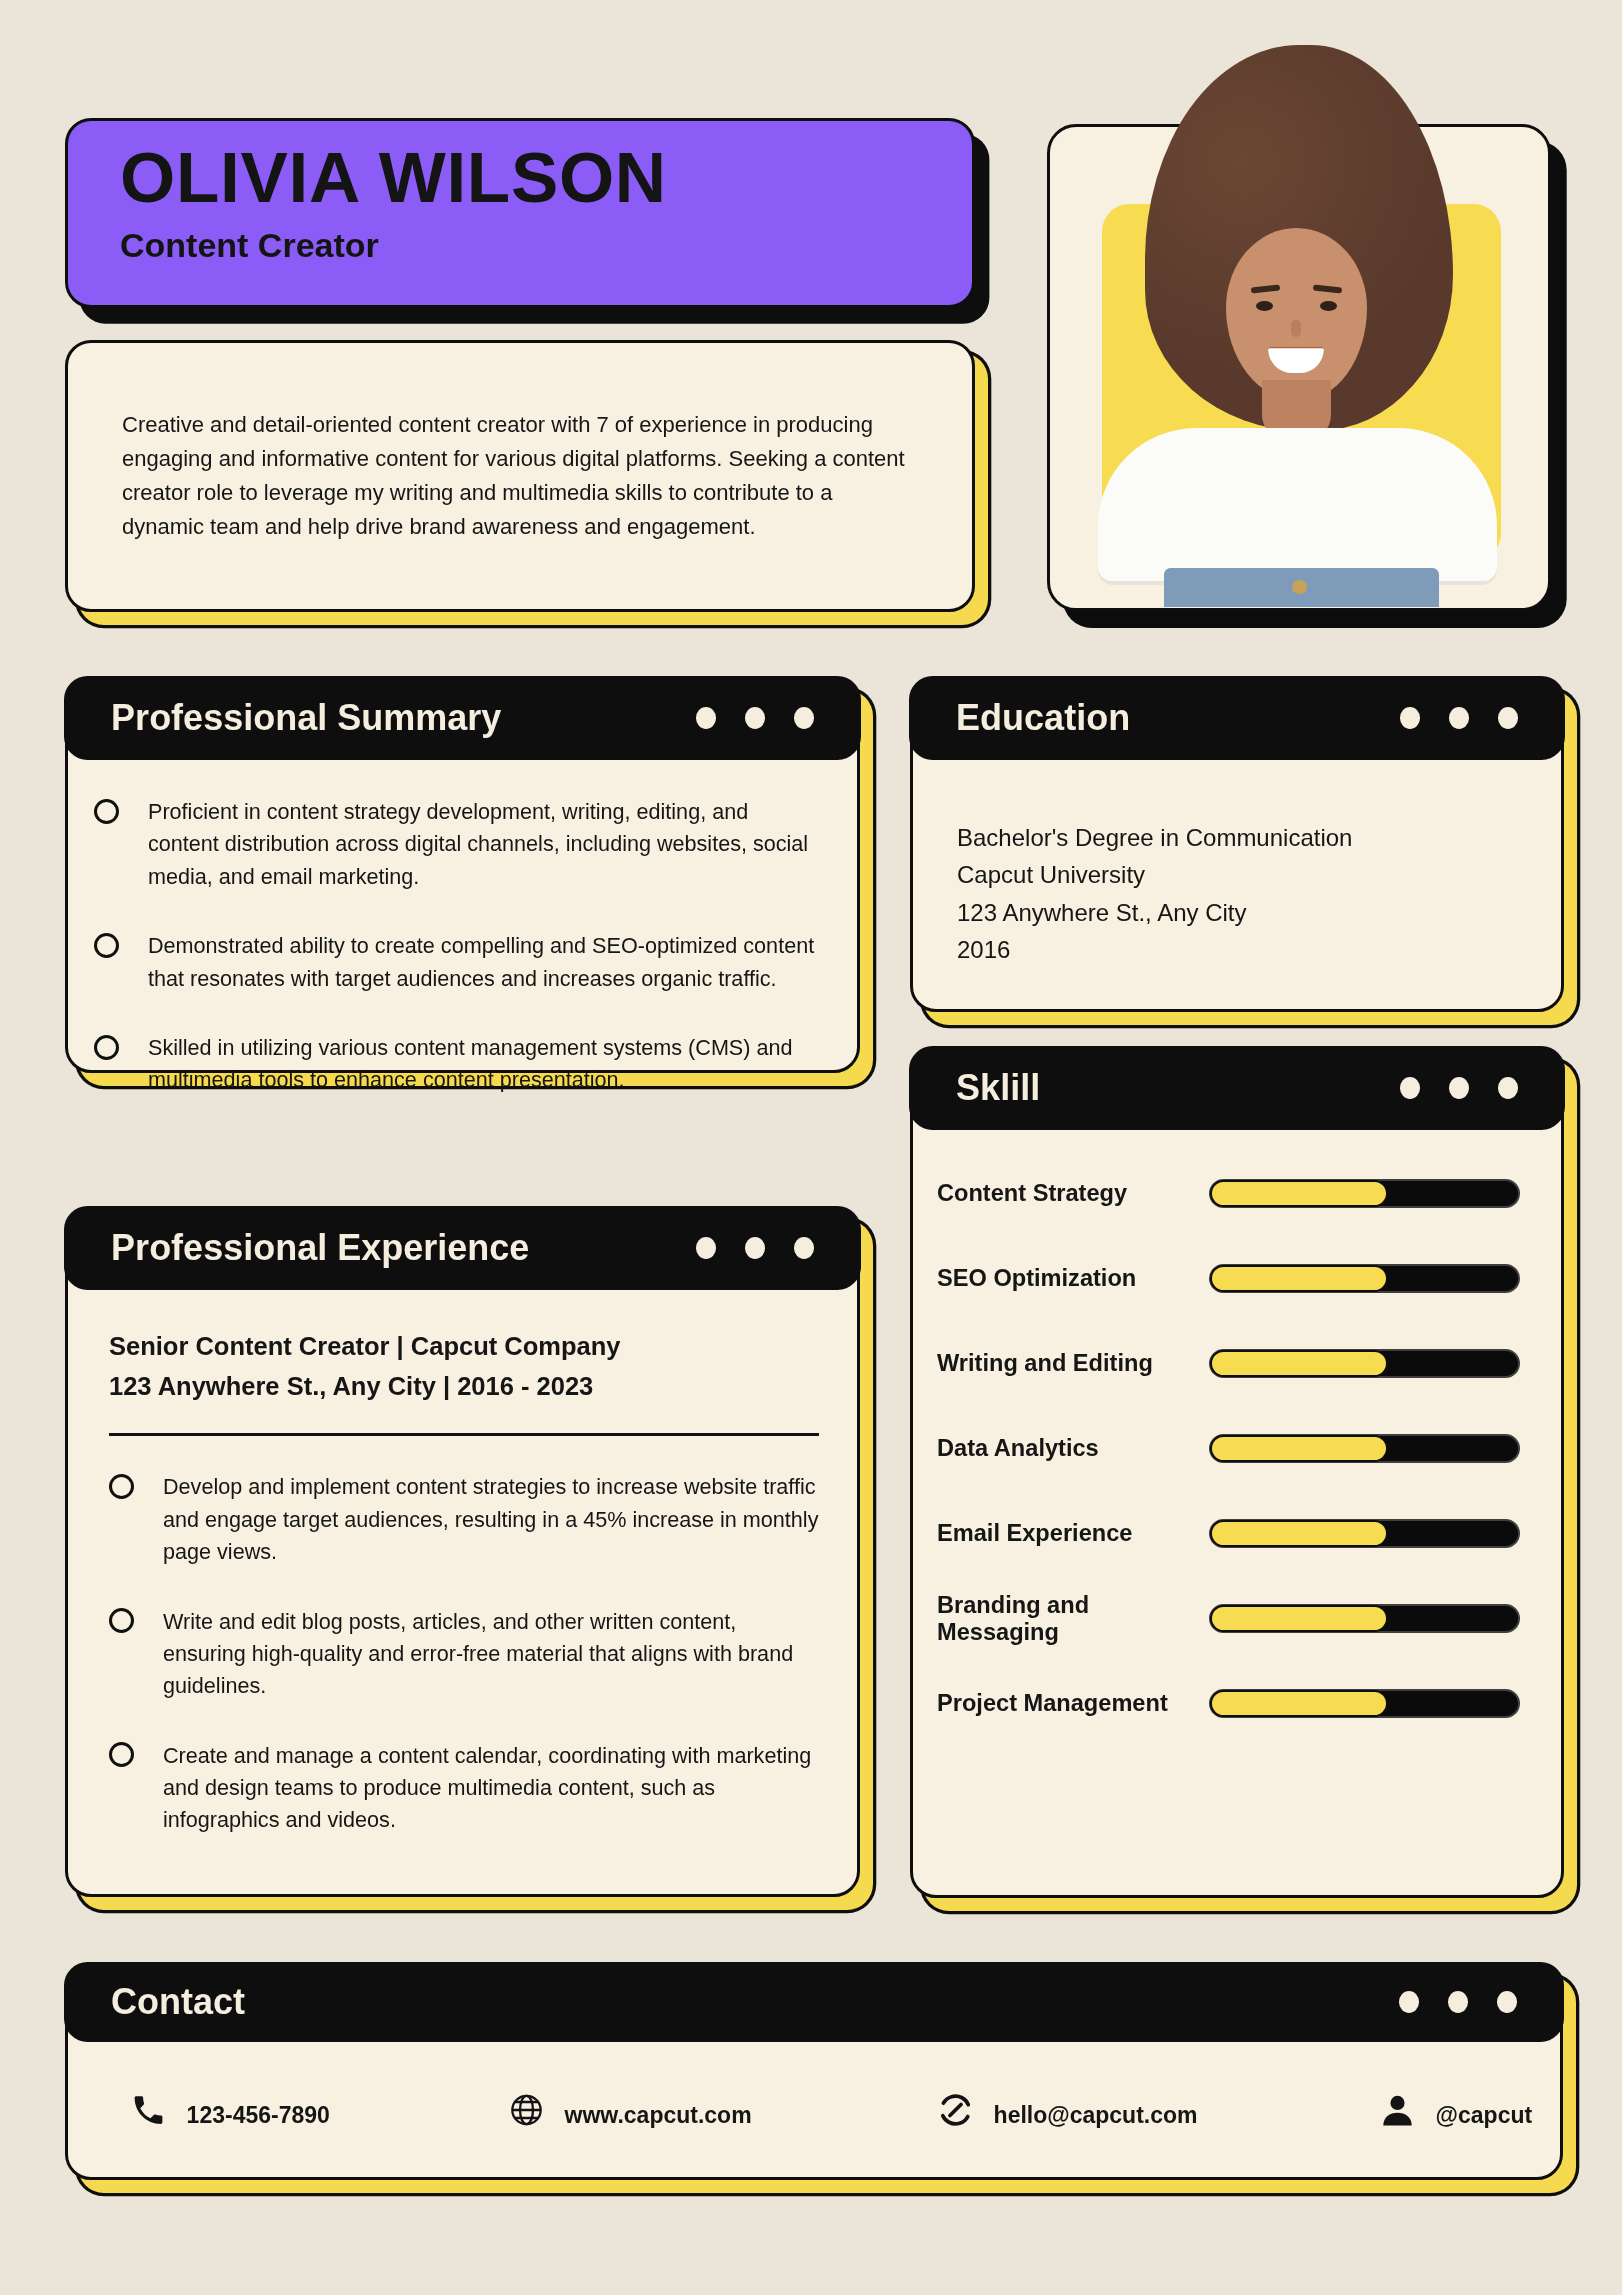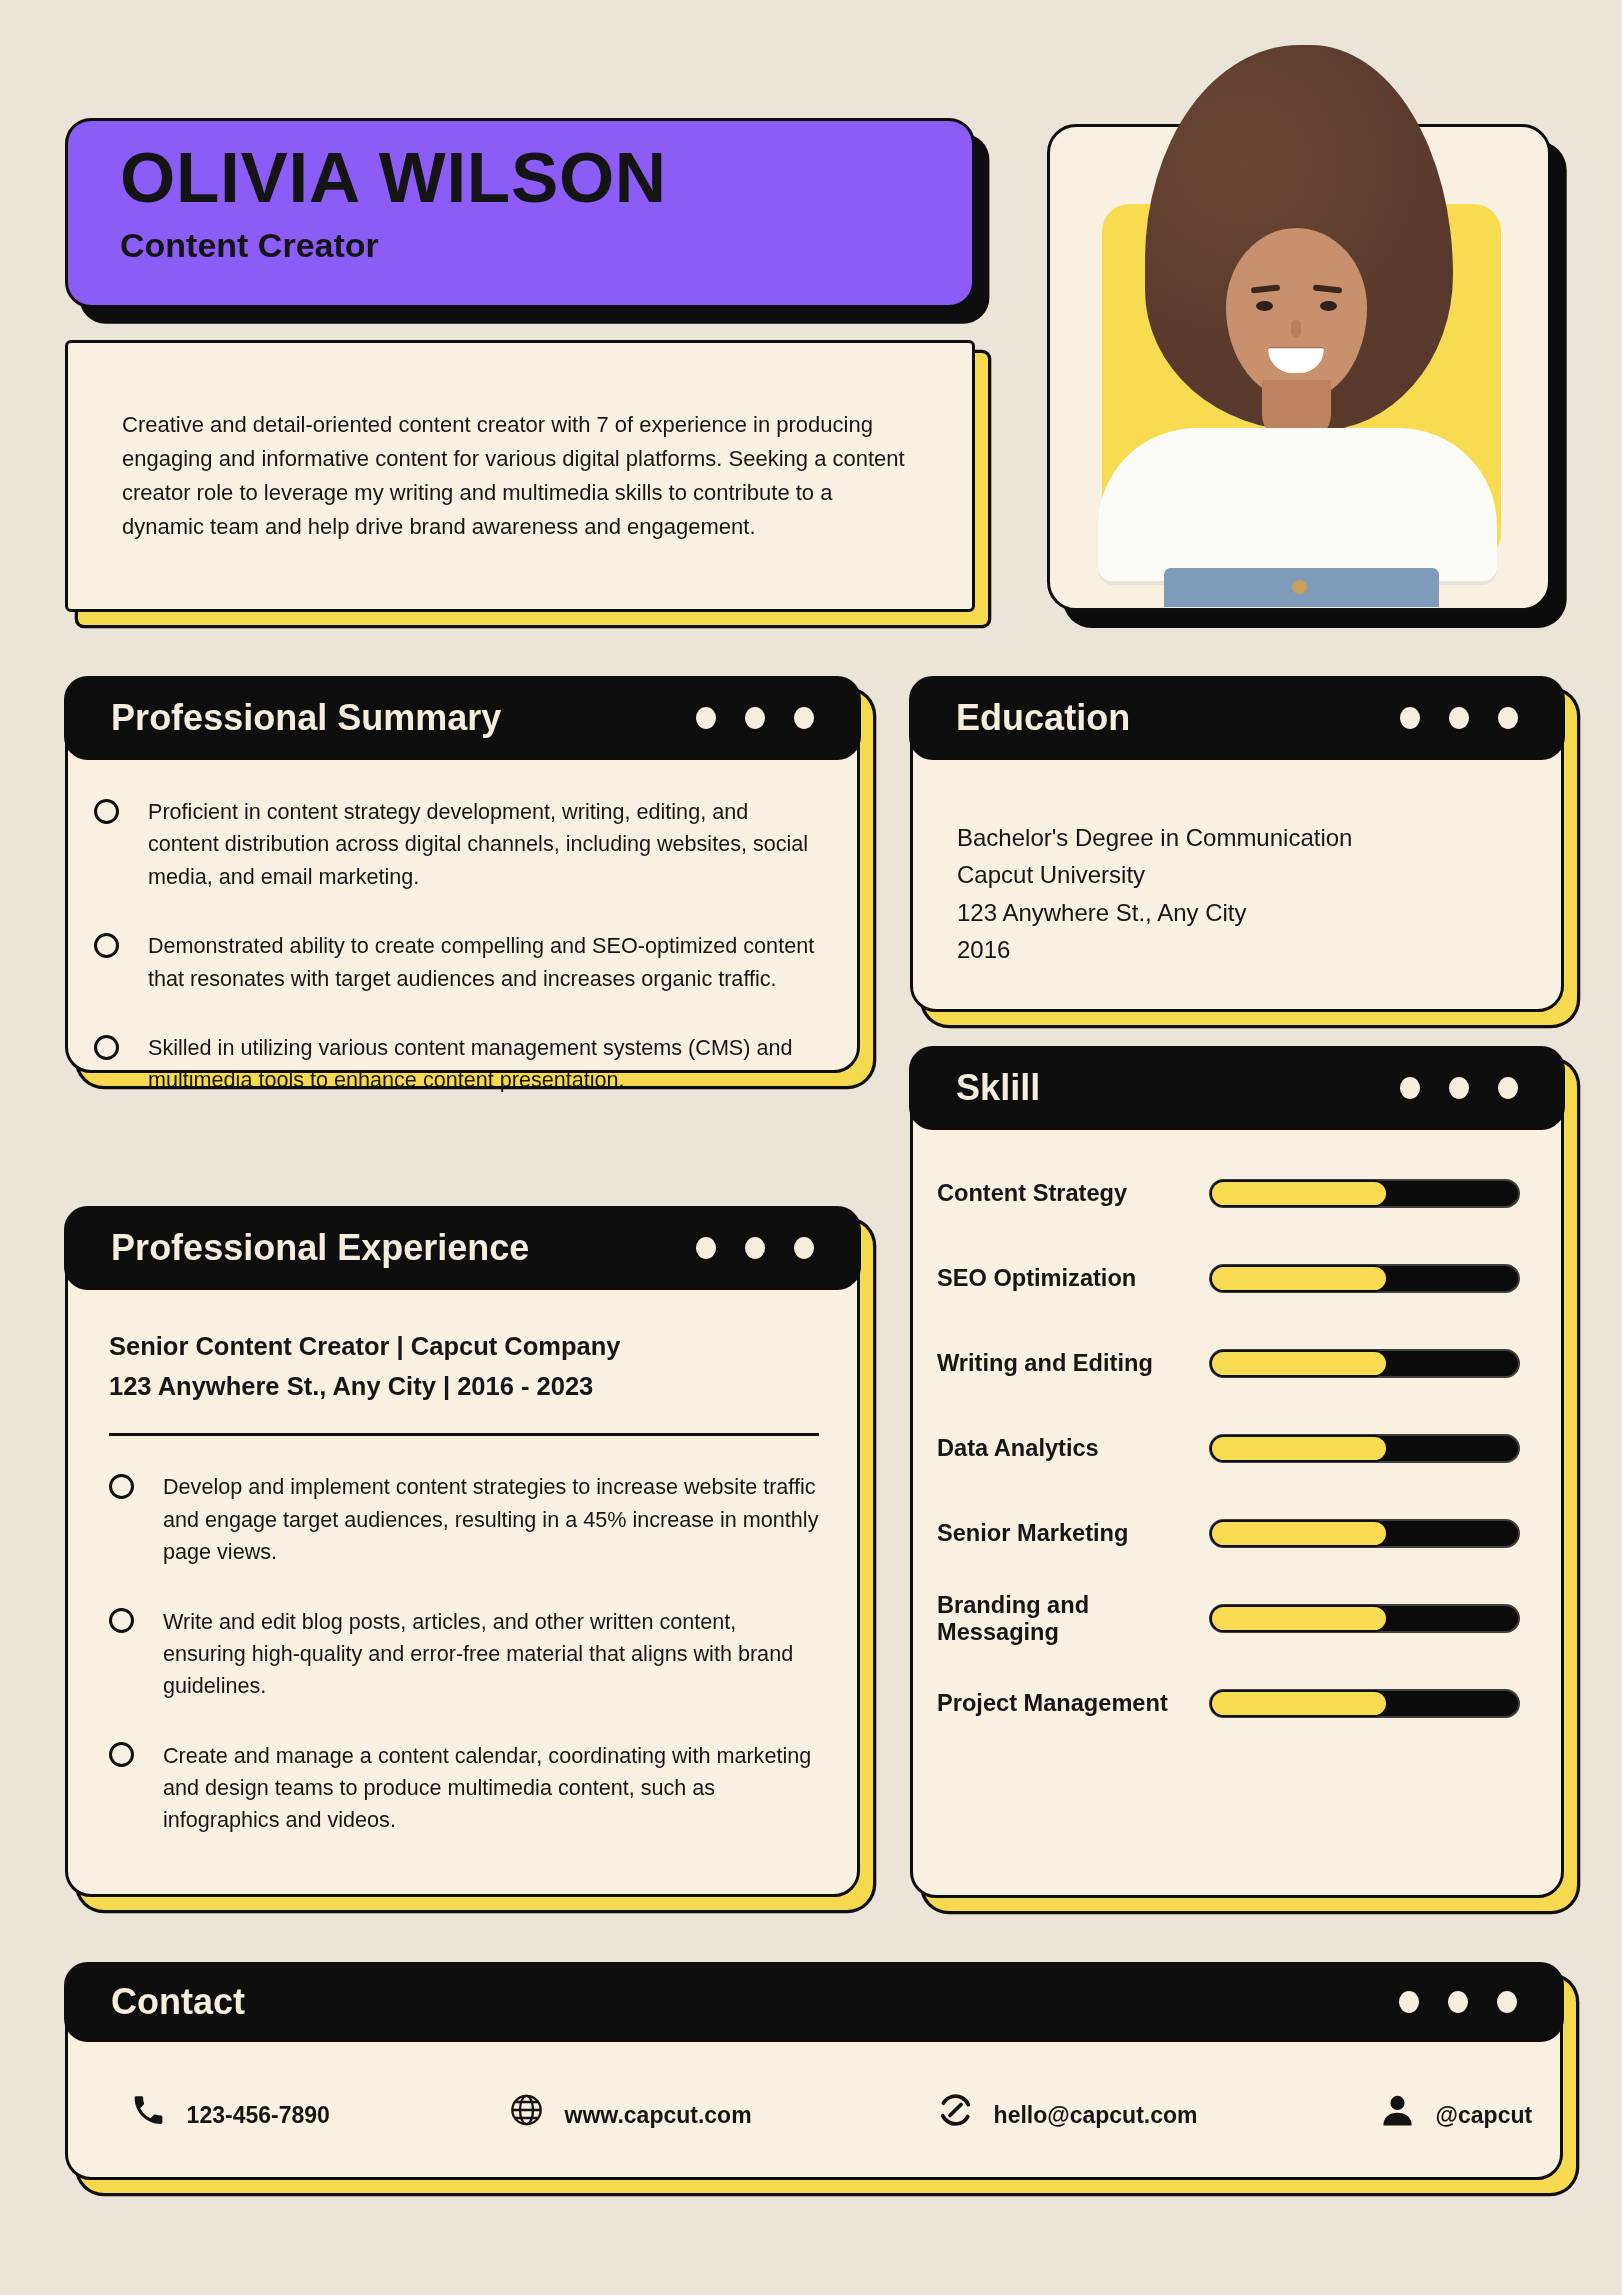--- a/index.html
+++ b/index.html
@@ -61,21 +61,21 @@
     position:absolute;left:52px;top:383px;width:399px;height:157px;
     background:#FBFBF8;border-radius:98px 98px 14.4px 14.4px;
     box-shadow:0 -3.9px 0 #e8e4da inset;
   }
   .jeans{position:absolute;left:118px;top:523px;width:275px;height:56px;background:#7E9CBA;border-radius:6.5px 6.5px 0 0;}
   .jeans-button{position:absolute;left:128px;top:11.8px;width:14.4px;height:14.4px;border-radius:50%;background:#C9A15A;}
 
   
   .intro-card{
     left:65px;top:340px;width:910px;height:272px;
-    background:#F8F0E1;border:3.9px solid #0E0E0E;border-radius:6px;
+    background:#F8F0E1;border:3.9px solid #0E0E0E;border-radius:26px;
     box-shadow:13px 13px 0 0 #F5D94E, 13px 13px 0 3.3px #0E0E0E;
     display:flex;align-items:center;padding:0 54px;
   }
   .intro-text{font-size:22px;line-height:1.55;}
 
   
   .section-card{
     background:#F8F0E1;border:3.9px solid #0E0E0E;border-radius:26px;
     box-shadow:13px 13px 0 0 #F5D94E, 13px 13px 0 3.3px #0E0E0E;
   }
@@ -238,21 +238,21 @@
           <div class="skill-fill" style="width: 58%;"></div>
         </div>
     </div>
     <div class="skill-row">
       <div class="skill-label">Data Analytics</div>
       <div class="skill-track">
           <div class="skill-fill" style="width: 58%;"></div>
         </div>
     </div>
     <div class="skill-row">
-      <div class="skill-label">Senior Marketing</div>
+      <div class="skill-label">Email Experience</div>
       <div class="skill-track">
           <div class="skill-fill" style="width: 58%;"></div>
         </div>
     </div>
     <div class="skill-row">
       <div class="skill-label">Branding and Messaging</div>
       <div class="skill-track">
           <div class="skill-fill" style="width: 58%;"></div>
         </div>
     </div>

